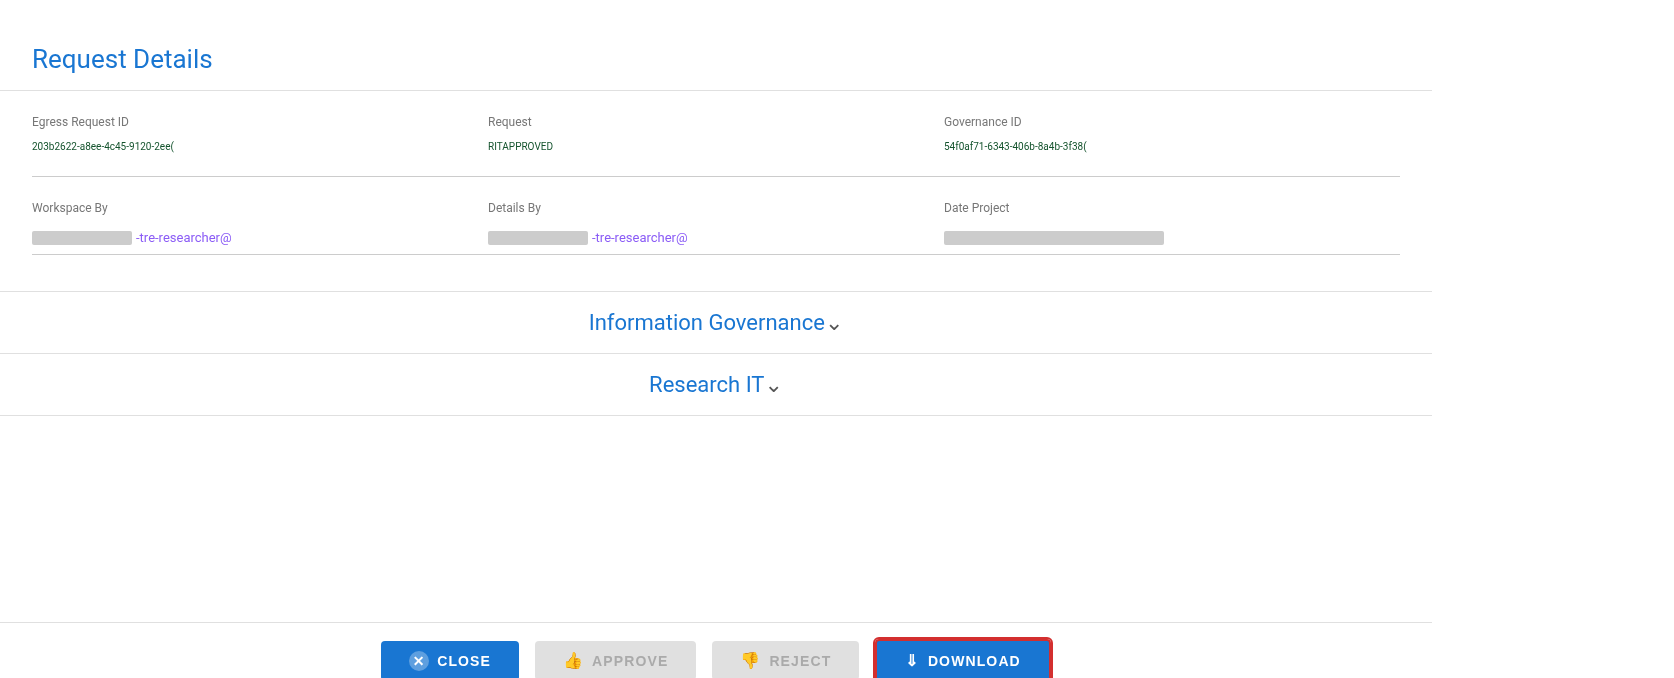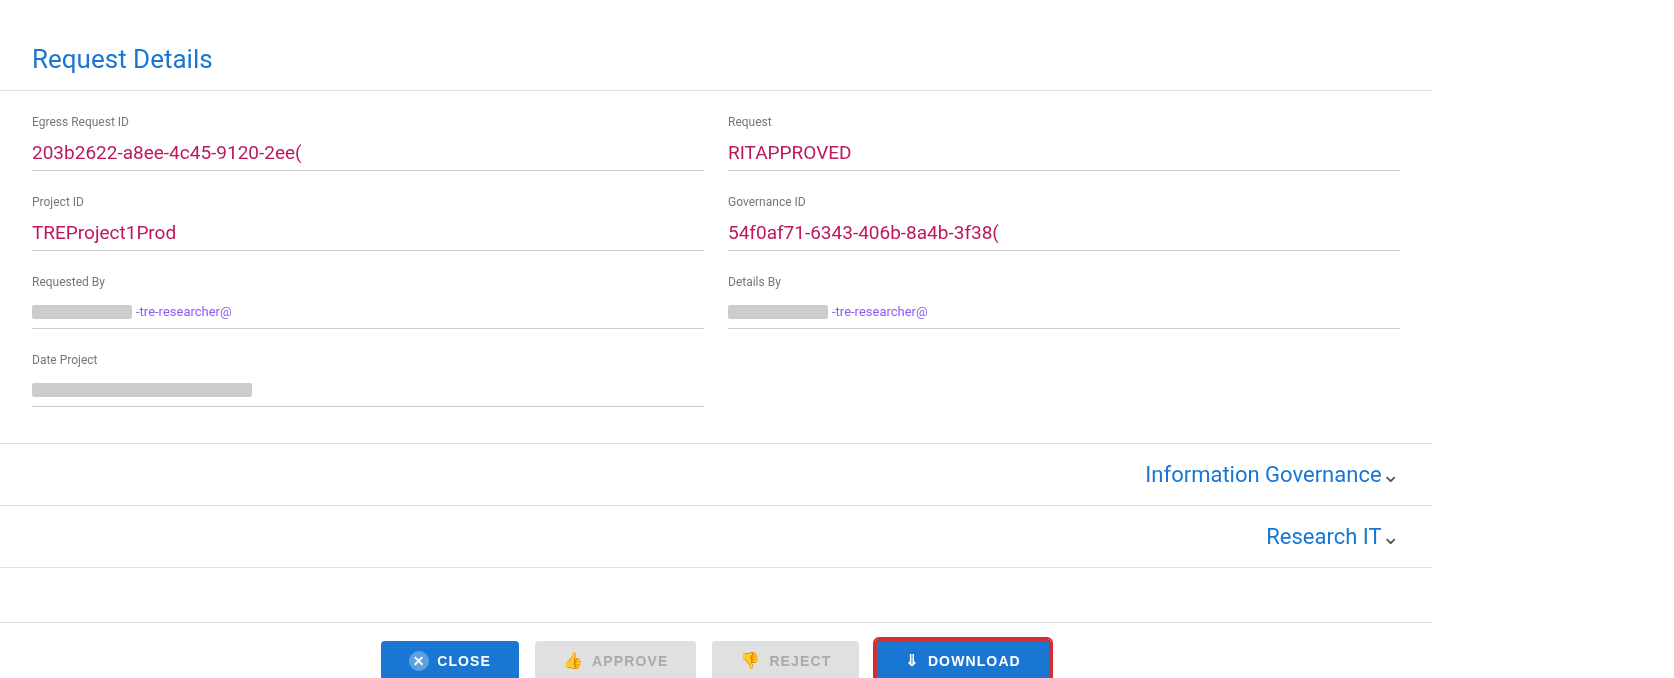--- a/index.html
+++ b/index.html
@@ -31,40 +31,39 @@
       color: #1976d2;
     }
 
     
     .fields-section {
       padding: 24px 32px 12px 32px;
     }
 
     .fields-row {
       display: grid;
-      grid-template-columns: 1fr 1fr;
-      gap: 24px;
+      grid-template-columns: 1fr 1fr 1fr;
       margin-bottom: 24px;
     }
 
     .field-group {
       display: flex;
       flex-direction: column;
     }
 
     .field-label {
       font-size: 12px;
       color: #777;
       margin-bottom: 4px;
     }
 
     .field-value {
-      font-size: 19px;
-      color: #be185d;
-      padding: 8px 0 6px 0;
+      font-size: 10px;
+      color: #14532d;
+      padding: 8px 0 24px 0;
       border-bottom: 1px solid #ccc;
       min-height: 36px;
       white-space: nowrap;
       overflow: hidden;
       text-overflow: ellipsis;
     }
 
     .field-value-redacted {
       font-size: 15px;
       color: #333;
@@ -93,21 +92,21 @@
       border-top: 1px solid #e0e0e0;
     }
 
     .accordion-item {
       border-bottom: 1px solid #e0e0e0;
     }
 
     .accordion-header {
       display: flex;
       align-items: center;
-      justify-content: flex-end;
+      justify-content: center;
       padding: 18px 32px;
       cursor: pointer;
       user-select: none;
     }
 
     .accordion-title {
       font-size: 22px;
       font-weight: 400;
       color: #1976d2;
     }
@@ -199,35 +198,31 @@
       <div class="field-group">
         <span class="field-label">Egress Request ID</span>
         <div class="field-value">203b2622-a8ee-4c45-9120-2ee(</div>
       </div>
 
       <div class="field-group">
         <span class="field-label">Request</span>
         <div class="field-value">RITAPPROVED</div>
       </div>
 
-      <div class="field-group">
-        <span class="field-label">Project ID</span>
-        <div class="field-value">TREProject1Prod</div>
-      </div>
 
       <div class="field-group">
         <span class="field-label">Governance ID</span>
         <div class="field-value">54f0af71-6343-406b-8a4b-3f38(</div>
       </div>
     </div>
 
     <div class="fields-row">
 
       <div class="field-group">
-        <span class="field-label">Requested By</span>
+        <span class="field-label">Workspace By</span>
         <div class="field-value-redacted">
           <span class="redacted-bar" style="width:100px;"></span>
           <span class="redacted-text">-tre-researcher@</span>
         </div>
       </div>
 
 
       <div class="field-group">
         <span class="field-label">Details By</span>
         <div class="field-value-redacted">

